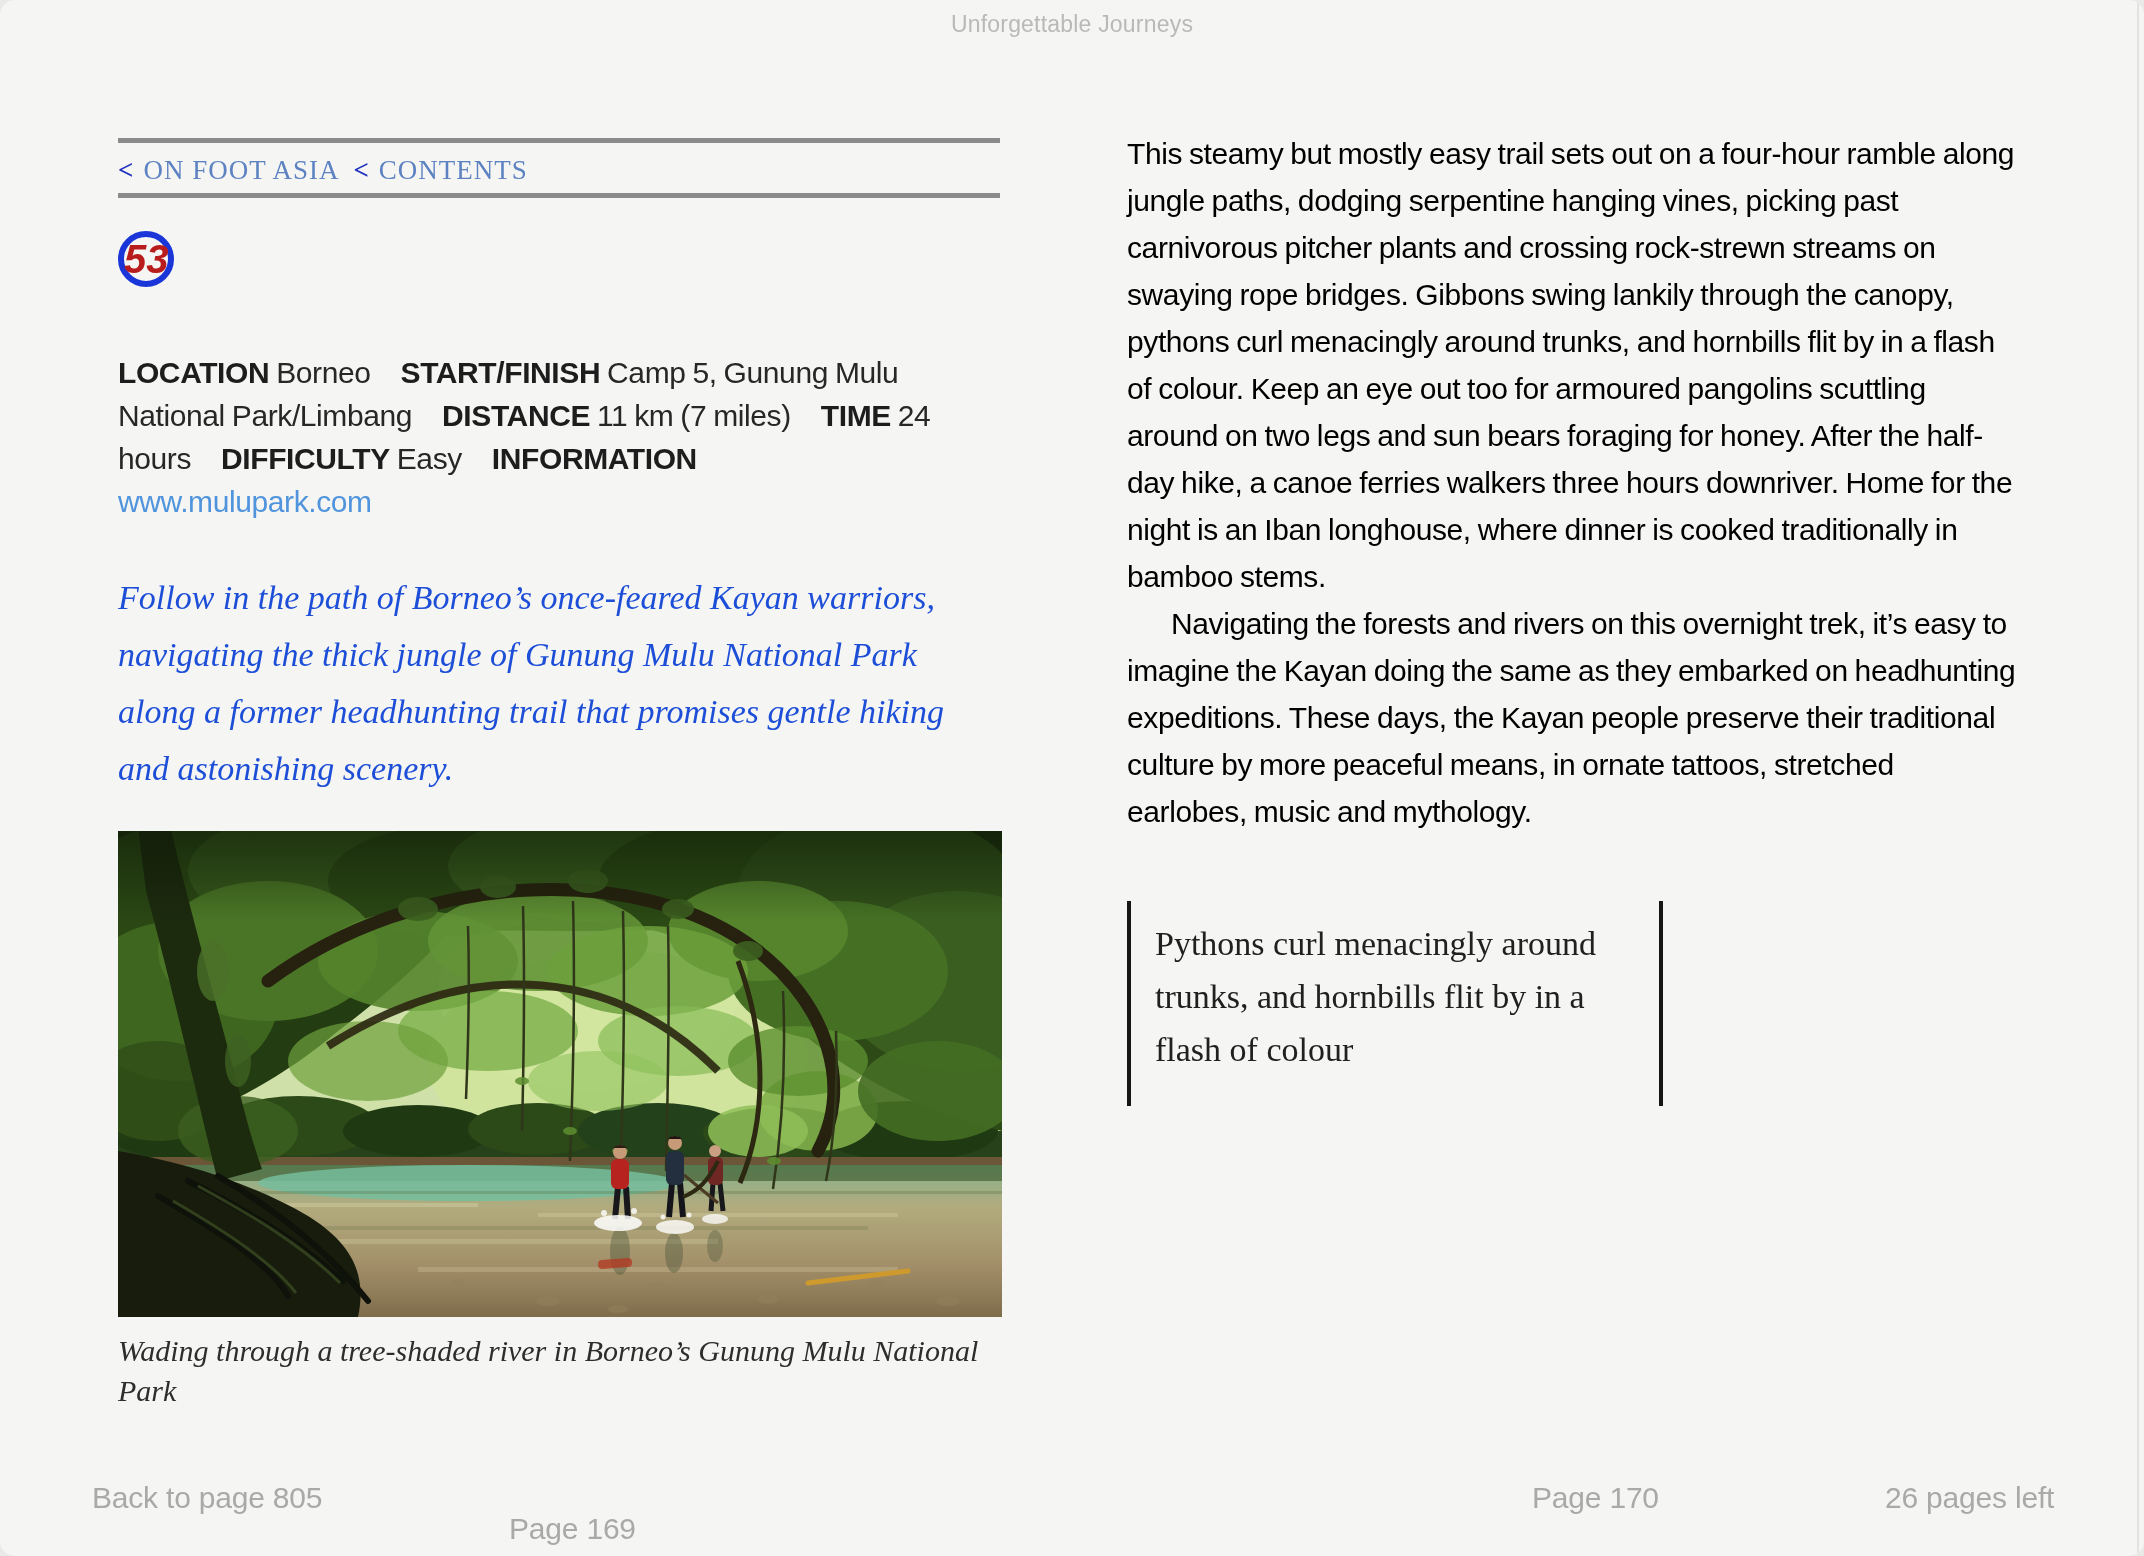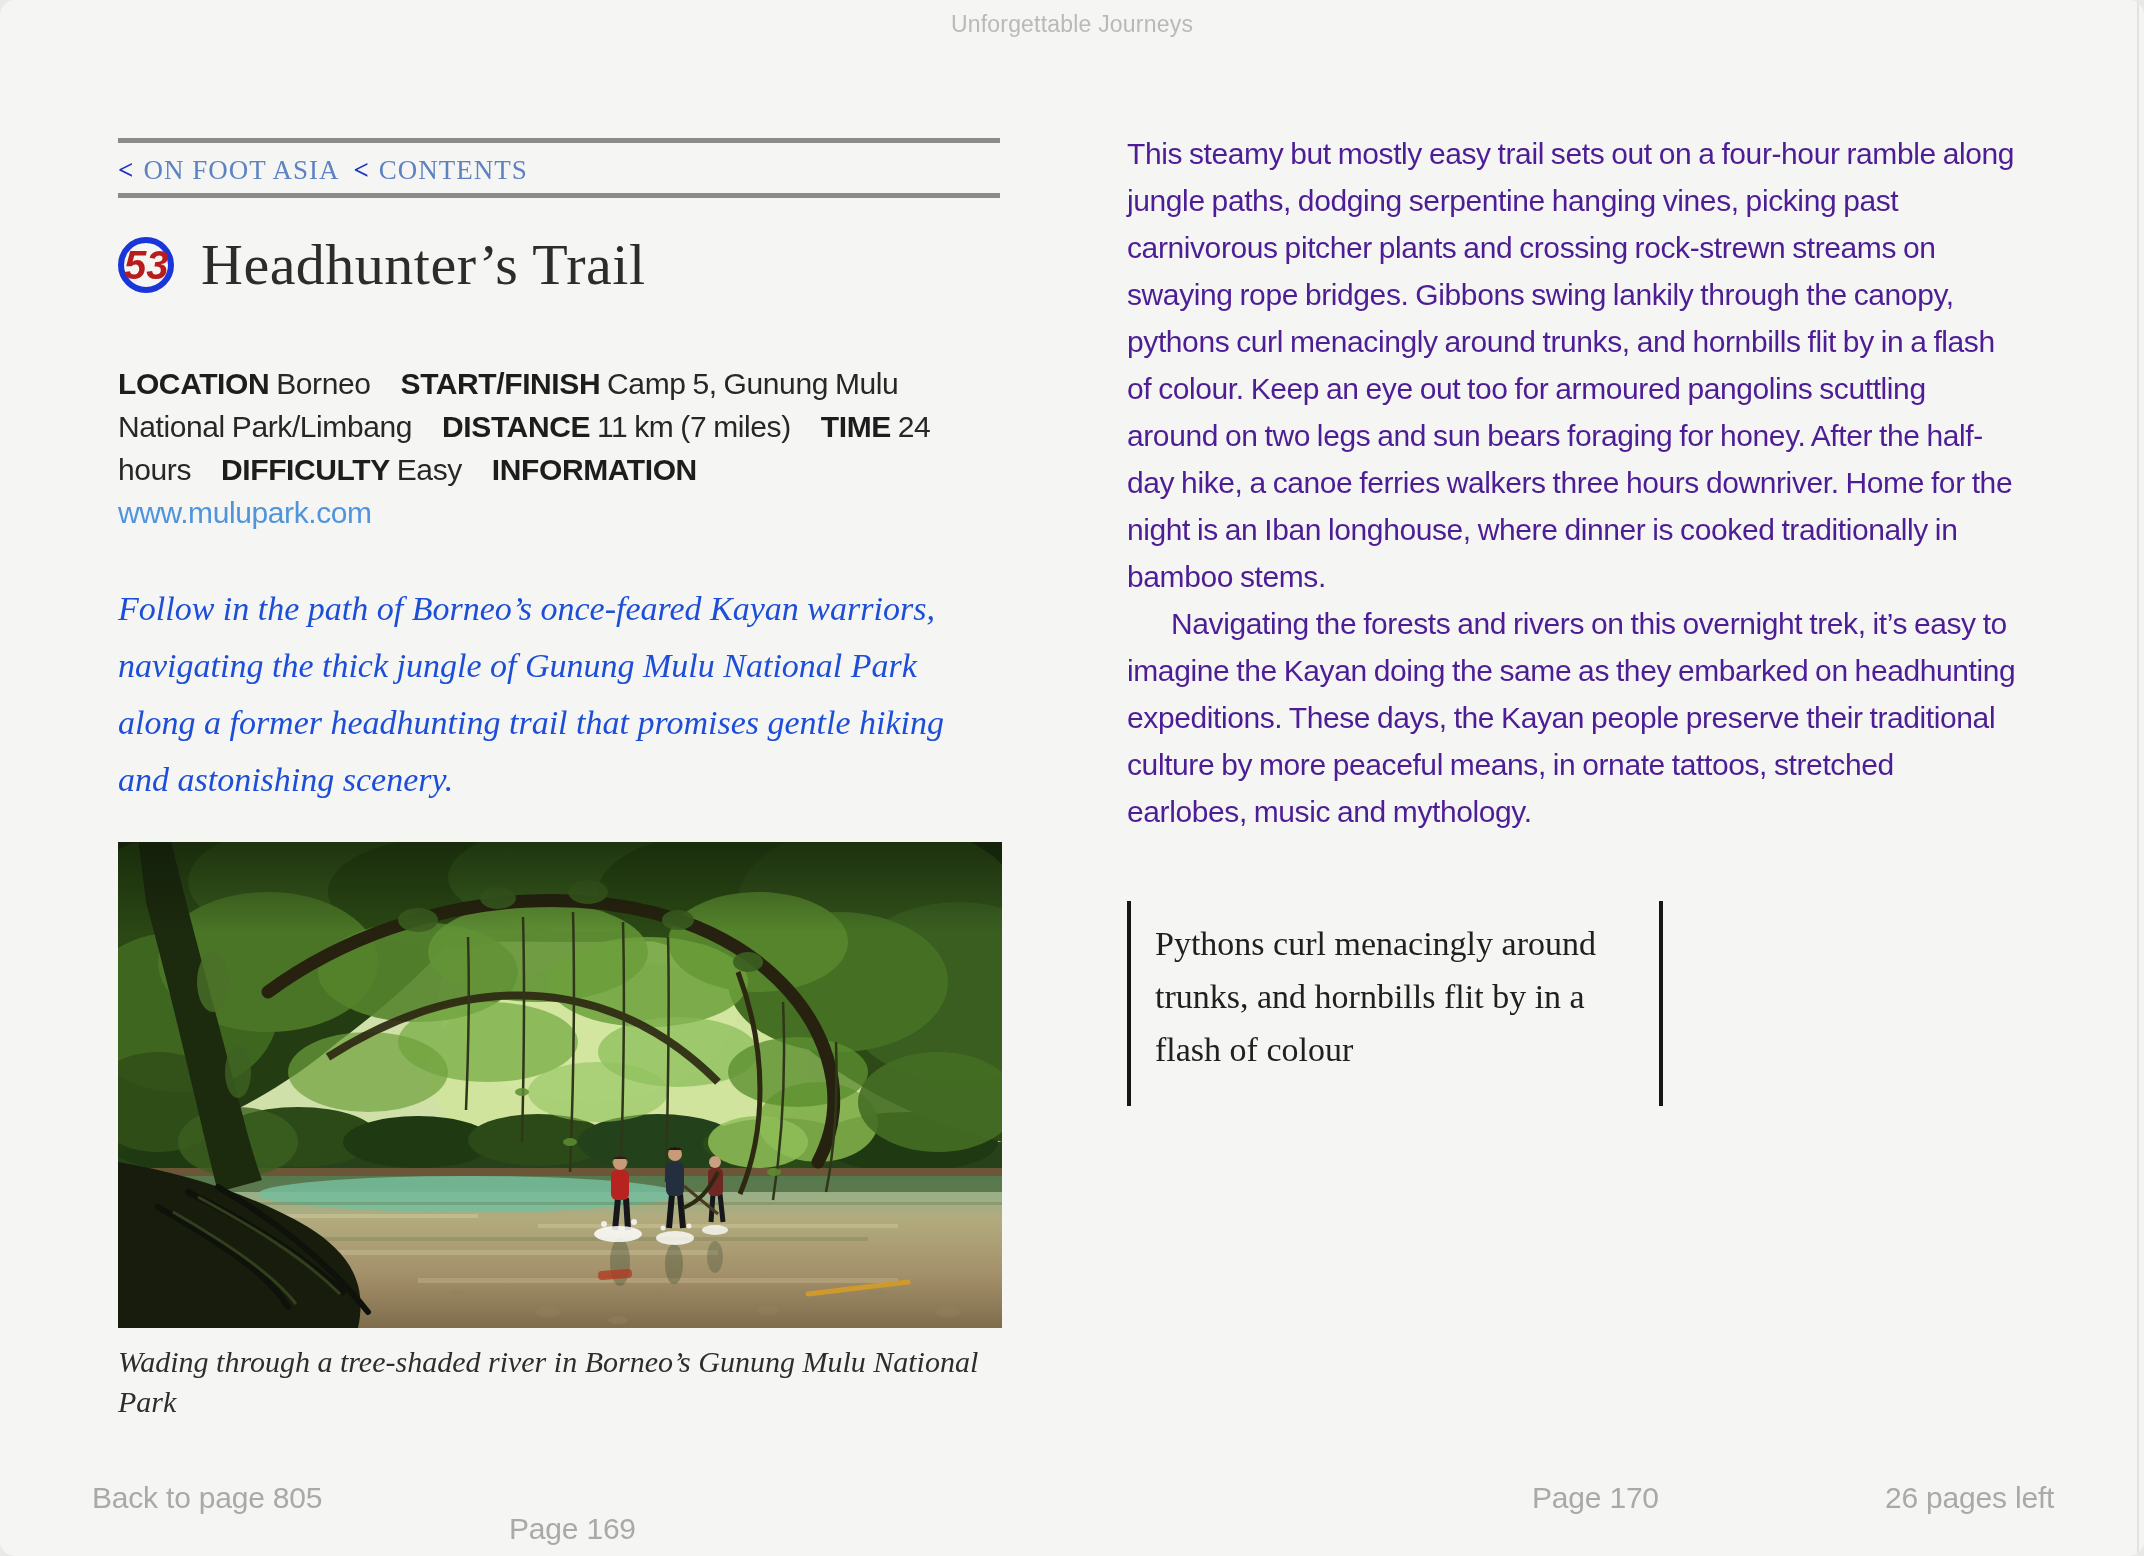--- a/index.html
+++ b/index.html
@@ -28,21 +28,21 @@
   .info-gap{margin-left:30px;}
   .info-link{display:block;color:#4f94dc;text-decoration:none;line-height:43px;cursor:pointer;}
   .intro{margin-top:46px;font-family:"Liberation Serif","DejaVu Serif",serif;
          font-style:italic;font-size:34px;line-height:57px;color:#1d4ed8;}
   .photo{margin-top:16px;width:884px;height:486px;display:block;}
   .caption{margin-top:14px;font-family:"Liberation Serif","DejaVu Serif",serif;
            font-style:italic;font-size:30px;line-height:40px;color:#2d2d2d;}
 
   
   .right-page{position:absolute;left:1127px;top:130px;width:893px;}
-  .body-par{margin:0;font-size:30px;line-height:47px;color:#4c1d95;
+  .body-par{margin:0;font-size:30px;line-height:47px;color:#000000;
             letter-spacing:-.4px;word-spacing:-1px;}
   .body-par.indent{text-indent:44px;}
   .pullquote{margin-top:66px;width:478px;border-left:4px solid #161616;border-right:4px solid #161616;
              padding:16px 26px 30px 24px;
              font-family:"Liberation Serif","DejaVu Serif",serif;
              font-size:34px;line-height:53px;color:#202020;}
 
   
   .footer-item{position:absolute;top:1481px;font-size:30px;color:#a9a9a9;letter-spacing:-.2px;}
   .f-back{left:92px;cursor:pointer;}
@@ -59,21 +59,20 @@
   <div class="page-edge"></div>
 
   <div class="left-page">
 
     <div class="breadcrumbs">
       <a class="crumb"><span class="chev">&lt;</span><span>ON FOOT ASIA</span></a><a class="crumb"><span class="chev">&lt;</span><span>CONTENTS</span></a>
     </div>
 
     <div class="title-row">
       <div class="badge">53</div>
-      <h1 class="page-title">Headhunter’s Trail</h1>
     </div>
 
     <div class="info">
 
       <div><span class="info-label">LOCATION</span><span> Borneo</span><span class="info-label info-gap">START/FINISH</span><span> Camp 5, Gunung Mulu</span></div>
         <div><span>National Park/Limbang</span><span class="info-label info-gap">DISTANCE</span><span> 11 km (7 miles)</span><span class="info-label info-gap">TIME</span><span> 24</span></div>
         <div><span>hours</span><span class="info-label info-gap">DIFFICULTY</span><span> Easy</span><span class="info-label info-gap">INFORMATION</span></div>
         <a class="info-link">www.mulupark.com</a>
     </div>
 

